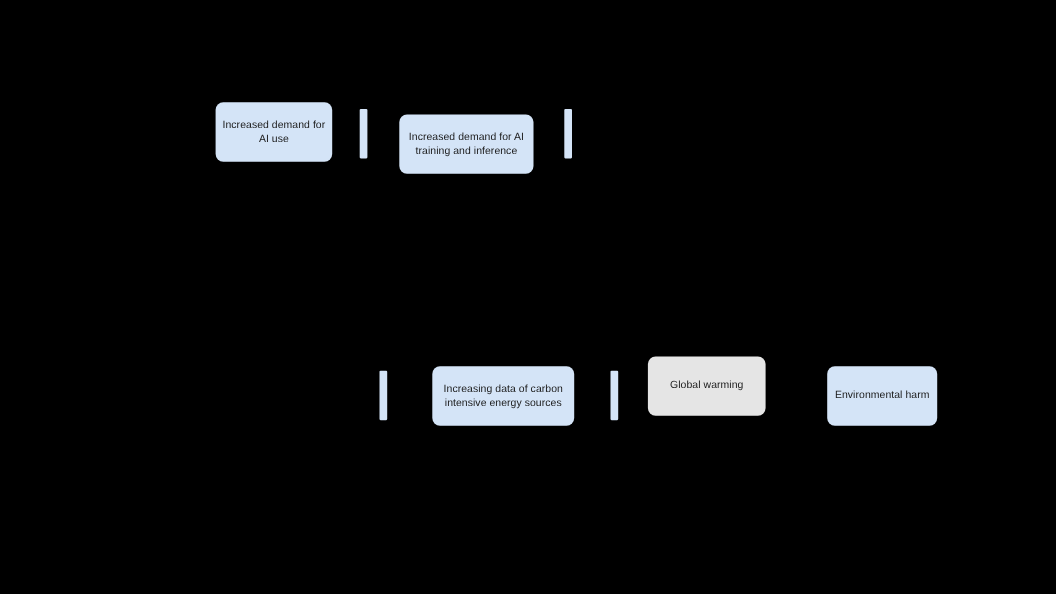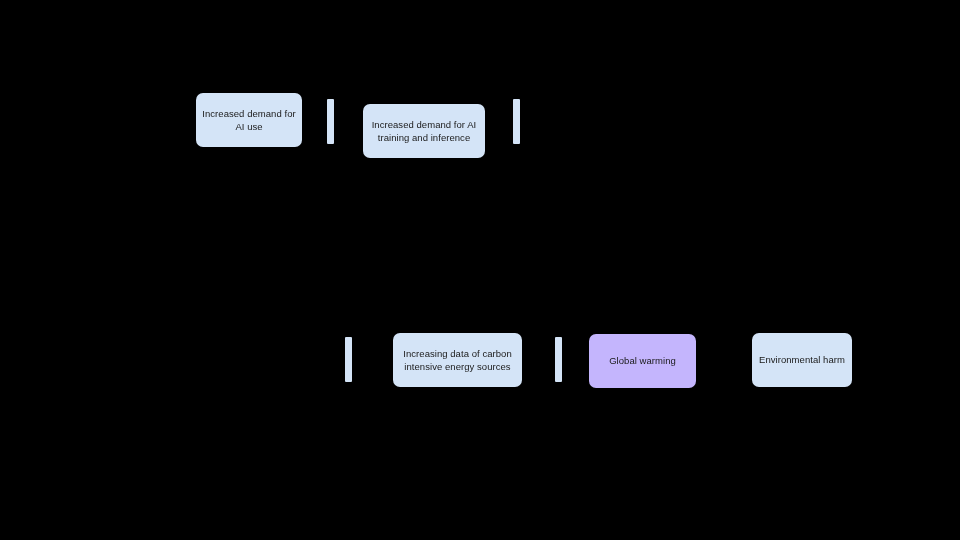--- a/index.html
+++ b/index.html
@@ -61,21 +61,21 @@
 
 
   <div class="connector" id="conn-2" style="left: 345px; top: 337px; width: 7px; height: 45px; background: rgb(212, 228, 247);"></div>
 
   <div class="node" id="box-3" style="left: 393px; top: 333px; width: 129px; height: 54px; background: rgb(212, 228, 247); color: rgb(26, 26, 26);">
     <span class="node-label">Increasing data of carbon intensive energy sources</span>
   </div>
 
   <div class="connector" id="conn-3" style="left: 555px; top: 337px; width: 7px; height: 45px; background: rgb(212, 228, 247);"></div>
 
-  <div class="node" id="box-4" style="left: 589px; top: 334px; width: 107px; height: 54px; background: #c4b5fd; color: rgb(26, 26, 26);">
+  <div class="node" id="box-4" style="left: 589px; top: 324px; width: 107px; height: 54px; background: #e5e5e5; color: rgb(26, 26, 26);">
     <span class="node-label">Global warming</span>
   </div>
 
   <div class="node" id="box-5" style="left: 752px; top: 333px; width: 100px; height: 54px; background: rgb(212, 228, 247); color: rgb(26, 26, 26);">
     <span class="node-label">Environmental harm</span>
   </div>
 
 </div>
 
 </body></html>

